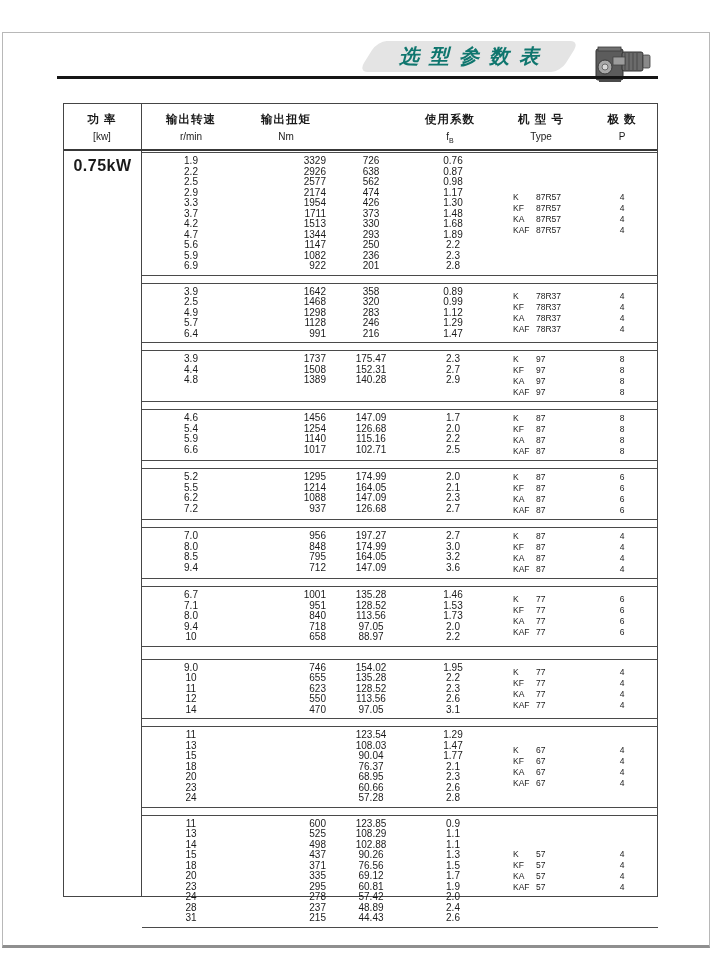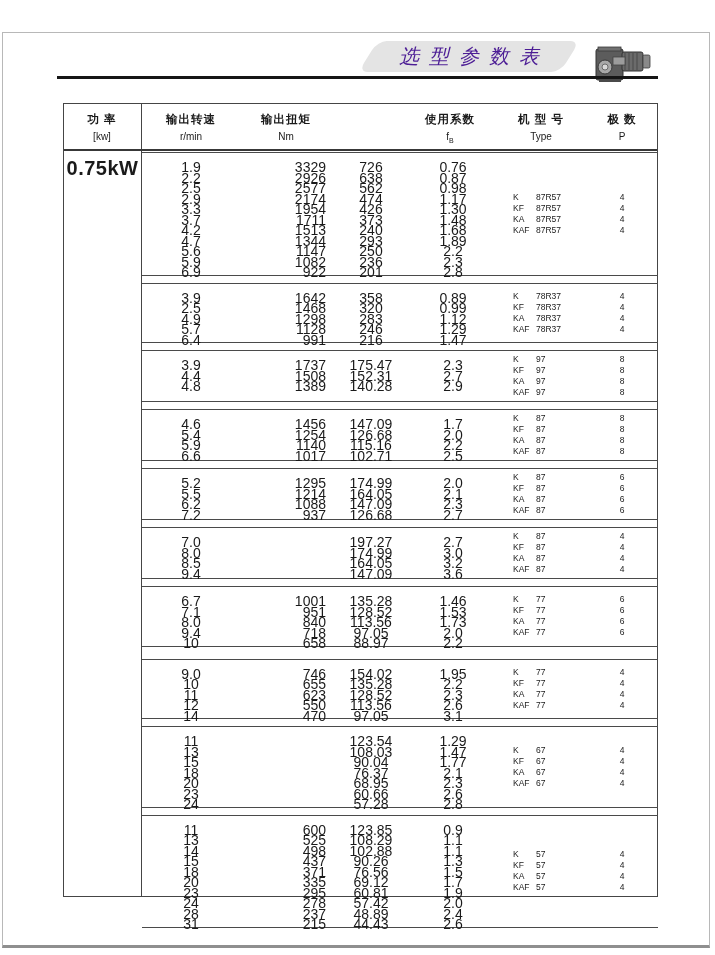--- a/index.html
+++ b/index.html
@@ -15,22 +15,22 @@
   }
   
   .banner{position:absolute;left:368px;top:41px;width:202px;height:31px;}
   .banner-bg{
     position:absolute;left:0;top:0;width:100%;height:100%;
     background:#e4e4e4;transform:skewX(-32deg);border-radius:9px;
   }
   .banner-text{
     position:absolute;left:0;top:0;width:100%;height:100%;
     display:flex;align-items:center;justify-content:center;
-    font-size:20px;font-style:italic;font-weight:normal;letter-spacing:10px;
-    color:#4c1d95;text-indent:10px;white-space:nowrap;
+    font-size:20px;font-style:italic;font-weight:bold;letter-spacing:10px;
+    color:#0f766e;text-indent:10px;white-space:nowrap;
   }
   
   .gearmotor{position:absolute;left:593px;top:40px;width:64px;height:48px;}
   
   .head-rule{position:absolute;left:57px;top:76px;width:601px;height:3px;background:#161616;}
   
   .ptable{
     position:absolute;left:63px;top:103px;width:595px;height:794px;
     border:1px solid #454545;box-sizing:border-box;background:#fff;
   }
@@ -42,29 +42,29 @@
   .hcell sub{font-size:7px;}
   .h-power{left:-17px;}  
   .h-speed{left:72px;}   
   .h-torque{left:167px;} 
   .h-ratio{left:250px;}  
   .h-factor{left:331px;} 
   .h-type{left:422px;}   
   .h-poles{left:503px;}  
   .power-label{
     position:absolute;left:0;top:53px;width:77px;text-align:center;
-    font-size:20px;font-weight:bold;letter-spacing:.5px;
+    font-size:16px;font-weight:bold;letter-spacing:.5px;
   }
   
   .blocks{position:absolute;left:78px;top:48px;width:516px;}
   .block{
     position:relative;border-top:1px solid #4a4a4a;border-bottom:1px solid #4a4a4a;
     margin-bottom:7px;box-sizing:content-box;
   }
-  .col{position:absolute;top:9px;width:80px;text-align:center;font-size:14px;line-height:10.5px;white-space:nowrap;}
+  .col{position:absolute;top:3px;width:80px;text-align:center;font-size:10px;line-height:10.5px;white-space:nowrap;}
   .col-speed{left:9px;}
   .col-torque{left:104px;text-align:right;}
   .col-ratio{left:189px;}
   .col-fb{left:271px;}
   .models{position:absolute;left:371px;top:50%;transform:translateY(-50%);width:142px;}
   .model-row{position:relative;height:11px;line-height:11px;font-size:8.5px;}
   .m-prefix{position:absolute;left:0;}
   .m-size{position:absolute;left:23px;}
   .m-poles{position:absolute;left:98px;width:22px;text-align:center;}
 </style>
@@ -157,21 +157,21 @@
           <div>1082</div>
           <div>922</div>
         </div>
         <div class="col col-ratio">
           <div>726</div>
           <div>638</div>
           <div>562</div>
           <div>474</div>
           <div>426</div>
           <div>373</div>
-          <div>240</div>
+          <div>330</div>
           <div>293</div>
           <div>250</div>
           <div>236</div>
           <div>201</div>
         </div>
         <div class="col col-fb">
           <div>0.76</div>
           <div>0.87</div>
           <div>0.98</div>
           <div>1.17</div>
@@ -398,20 +398,26 @@
           </div>
         </div>
       </div>
       <div class="block" style="height: 50px;">
         <div class="col col-speed">
           <div>7.0</div>
           <div>8.0</div>
           <div>8.5</div>
           <div>9.4</div>
         </div>
+        <div class="col col-torque">
+          <div>956</div>
+          <div>848</div>
+          <div>795</div>
+          <div>712</div>
+        </div>
         <div class="col col-ratio">
           <div>197.27</div>
           <div>174.99</div>
           <div>164.05</div>
           <div>147.09</div>
         </div>
         <div class="col col-fb">
           <div>2.7</div>
           <div>3.0</div>
           <div>3.2</div>

